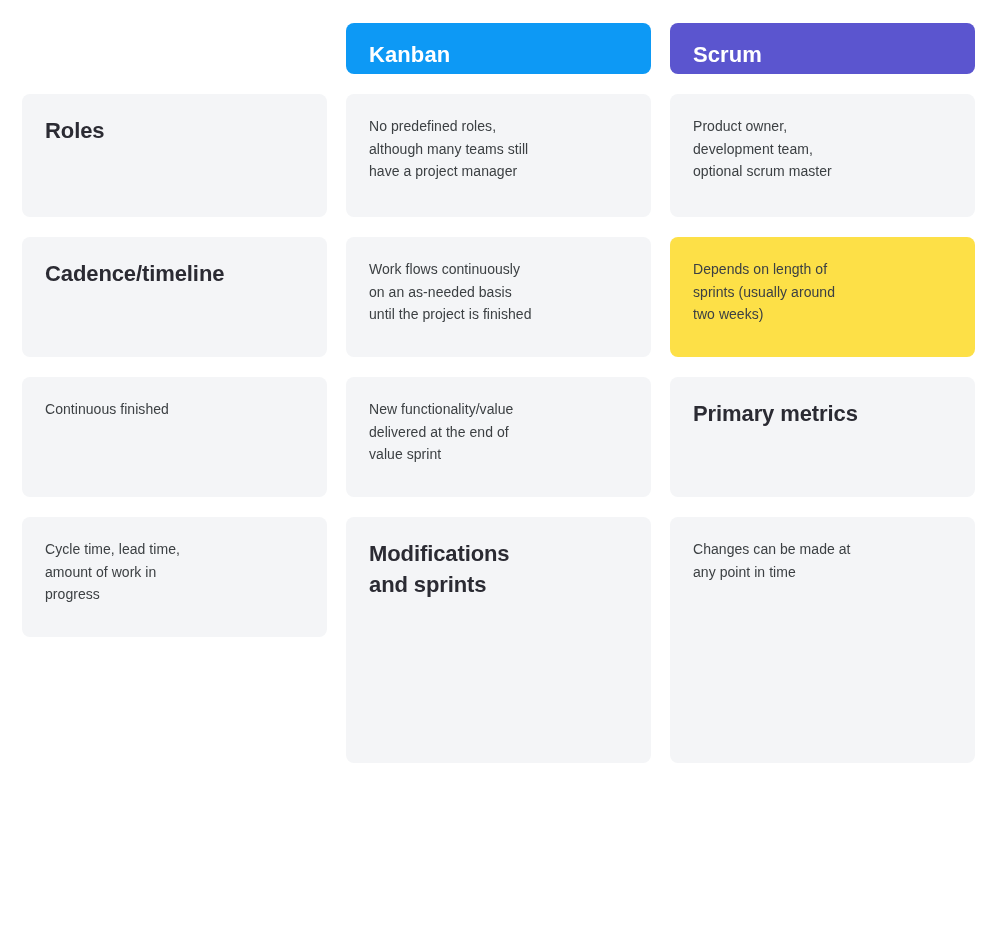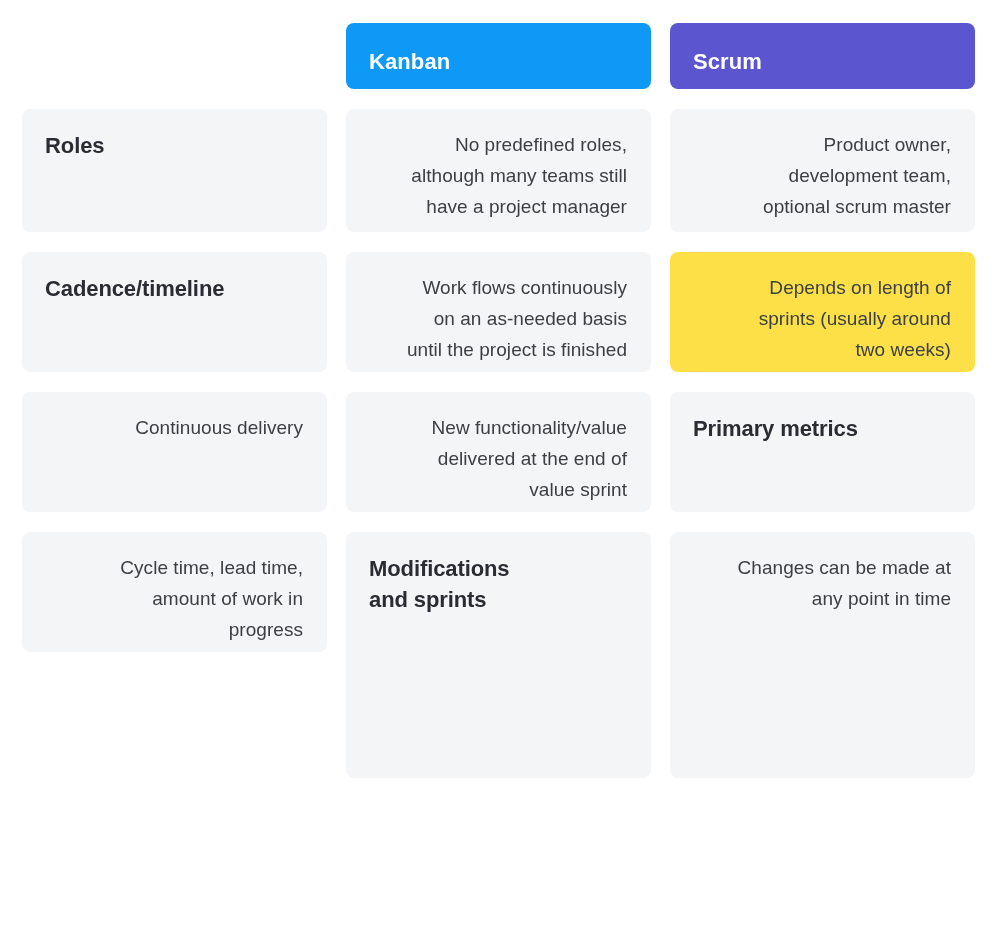--- a/index.html
+++ b/index.html
@@ -32,21 +32,21 @@
     width: 953px;          
     display: grid;
     grid-template-columns: 305px 305px 305px;
     column-gap: 19px;
     row-gap: 20px;
   }
   .header-spacer {
     height: 51px;
   }
   .header-pill {
-    height: 66px;
+    height: 51px;
     border-radius: 8px;
     display: flex;
     align-items: center;
     padding: 12px 0 0 23px;
     box-sizing: border-box;
     color: #ffffff;
     font-size: 22px;
     font-weight: 700;
     letter-spacing: 0.1px;
     line-height: 1;
@@ -72,27 +72,26 @@
   .cell-label {
     font-size: 22px;
     font-weight: 700;
     color: #2b2b33;
     line-height: 1.42;
     letter-spacing: -0.1px;
     white-space: pre-line;
   }
 
   .cell-text {
-    font-size: 19px;
+    font-size: 14px;
     font-weight: 400;
     color: #3c4043;
     line-height: 1.62;
     letter-spacing: 0.05px;
     white-space: pre-line;
-    text-align: right;
   }
 </style>
 </head>
 <body style="background: rgb(255, 255, 255);">
 
 <div class="comparison-table">
 
   <div class="table-grid">
 
     <div class="header-spacer"></div>
@@ -127,21 +126,21 @@
 on an as-needed basis
 until the project is finished</div>
     </div>
     <div class="cell row-h-2" style="background: #fde047;">
       <div class="cell-text" style="color: rgb(60, 64, 67);">Depends on length of
 sprints (usually around
 two weeks)</div>
     </div>
 
     <div class="cell row-h-3" style="background: rgb(244, 245, 247);">
-      <div class="cell-text" style="color: rgb(60, 64, 67);">Continuous delivery</div>
+      <div class="cell-text" style="color: rgb(60, 64, 67);">Continuous finished</div>
     </div>
     <div class="cell row-h-3" style="background: rgb(244, 245, 247);">
       <div class="cell-text" style="color: rgb(60, 64, 67);">New functionality/value
 delivered at the end of
 value sprint</div>
     </div>
 
     <div class="cell row-h-4" style="background: rgb(244, 245, 247);">
       <div class="cell-label" style="color: rgb(43, 43, 51);">Primary metrics</div>
     </div>

